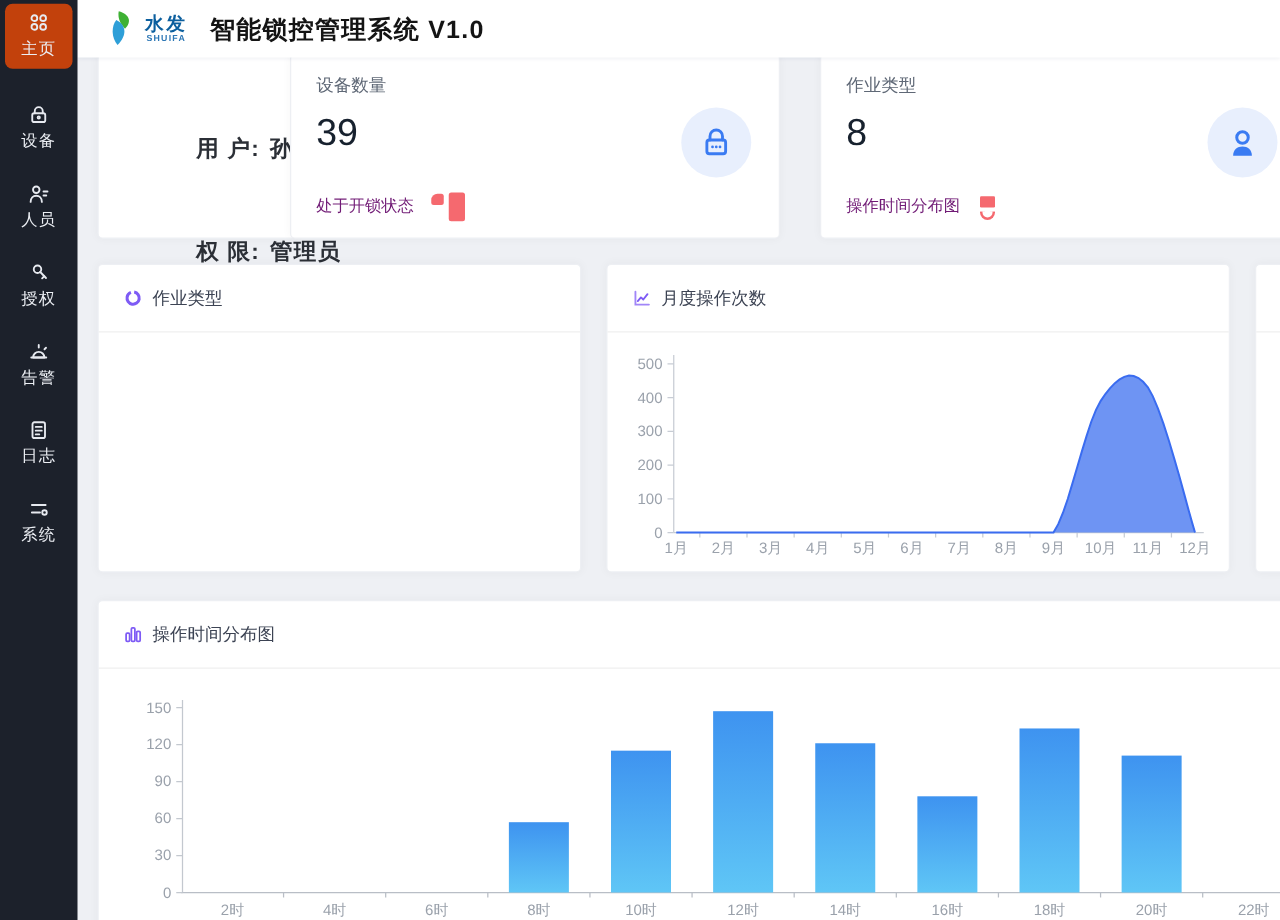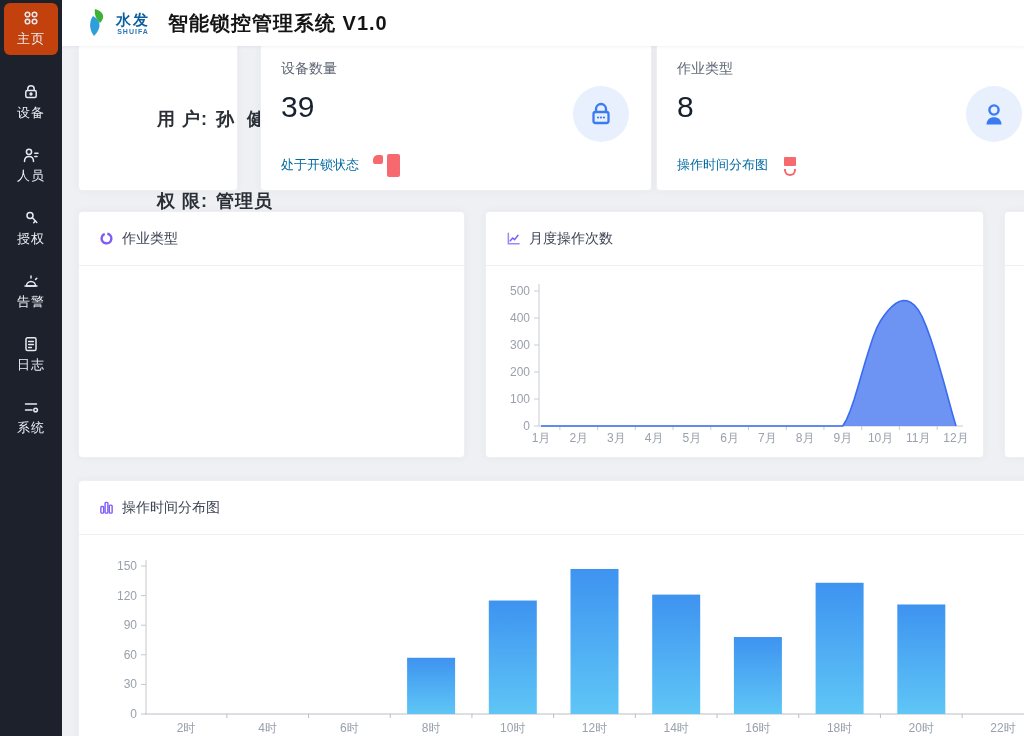--- a/index.html
+++ b/index.html
@@ -21,36 +21,36 @@
   .logo-wrap{display:flex;align-items:center;margin-left:24px;}
   .logo-text{margin-left:4px;line-height:1;text-align:center;}
   .logo-cn{display:block;font-size:15px;font-weight:bold;color:#0c5f9e;letter-spacing:2px;}
   .logo-en{display:block;font-size:7px;font-weight:bold;color:#2d77b5;letter-spacing:1px;margin-top:1px;}
   #page-title{font-size:20px;font-weight:bold;color:#141414;margin:0 0 0 18px;letter-spacing:1px;}
 
   
   .card{position:absolute;background:#fff;border-radius:4px;border:1px solid #edeff3;
         box-shadow:0 0 8px rgba(15,30,60,.04);box-sizing:border-box;}
   #user-card{left:78px;top:43px;width:160px;height:148px;}
-  #device-card{left:260px;top:43px;width:392px;height:148px;}
+  #device-card{left:232px;top:43px;width:392px;height:148px;}
   #people-card{left:656px;top:43px;width:392px;height:148px;}
   #job-card{left:78px;top:211px;width:387px;height:247px;}
   #month-card{left:485px;top:211px;width:499px;height:247px;}
   #extra-card{left:1004px;top:211px;width:392px;height:247px;}
   #time-card{left:78px;top:480px;width:1080px;height:300px;}
 
   
   .user-rows{margin:42px 0 0 18px;display:flex;flex-direction:column;gap:16px;}
   .user-row{font-size:18px;font-weight:bold;color:#2b2f36;white-space:pre;letter-spacing:1px;}
   .user-row .u-lab{margin-right:8px;}
 
   
   .stat-title{position:absolute;left:20px;top:16px;font-size:14px;color:#5f6876;}
   .stat-value{position:absolute;left:20px;top:46px;font-size:30px;font-weight:500;color:#17212e;}
-  .stat-footer{position:absolute;left:20px;bottom:16px;font-size:13px;color:#0369a1;display:flex;align-items:flex-end;}
+  .stat-footer{position:absolute;left:20px;bottom:16px;font-size:13px;color:#701a75;display:flex;align-items:flex-end;}
   .icon-circle{position:absolute;width:56px;height:56px;border-radius:50%;background:#e8effd;top:42px;
                display:flex;align-items:center;justify-content:center;}
   #device-card .icon-circle{left:312px;}
   #people-card .icon-circle{left:309px;}
 
   
   .rg{display:inline-block;background:#f5696f;}
   .rg-a{width:10px;height:9px;border-radius:5px 2px 2px 2px;margin-left:14px;transform:translateY(-10px);}
   .rg-b{width:13px;height:23px;border-radius:2px;margin-left:4px;transform:translateY(3px);}
   .rg-col{display:inline-flex;flex-direction:column;margin-left:16px;transform:translateY(2px);}

